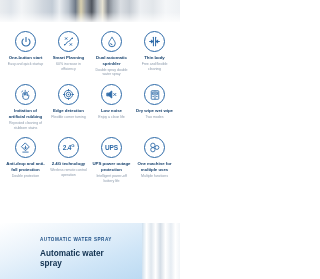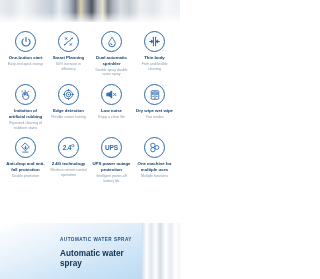--- a/index.html
+++ b/index.html
@@ -67,21 +67,21 @@
     position:absolute;left:0;bottom:0;width:180px;height:56px;overflow:hidden;
     background:linear-gradient(160deg,#ffffff 0%,#eaf3fb 30%,#cfe5f7 62%,#b4d6f0 100%);
   }
   .banner-strip{
     position:absolute;right:0;top:0;width:38px;height:56px;
     background:linear-gradient(90deg,
       #cfe0ee 0%, #ffffff 12%, #dfe7ee 24%, #ffffff 36%,
       #d4dde6 48%, #ffffff 62%, #e6ecf2 76%, #ffffff 88%, #f2f5f8 100%);
   }
   .banner-text{
-    position:absolute;left:60px;top:14px;
+    position:absolute;left:40px;top:14px;
   }
   .kicker{
     font-size:4.6px;font-weight:bold;letter-spacing:.5px;
     color:#1d4f86;margin-bottom:7px;
   }
   .headline{
     font-size:8.2px;font-weight:bold;line-height:1.25;
     color:#10304f;max-width:76px;
   }
 </style>

